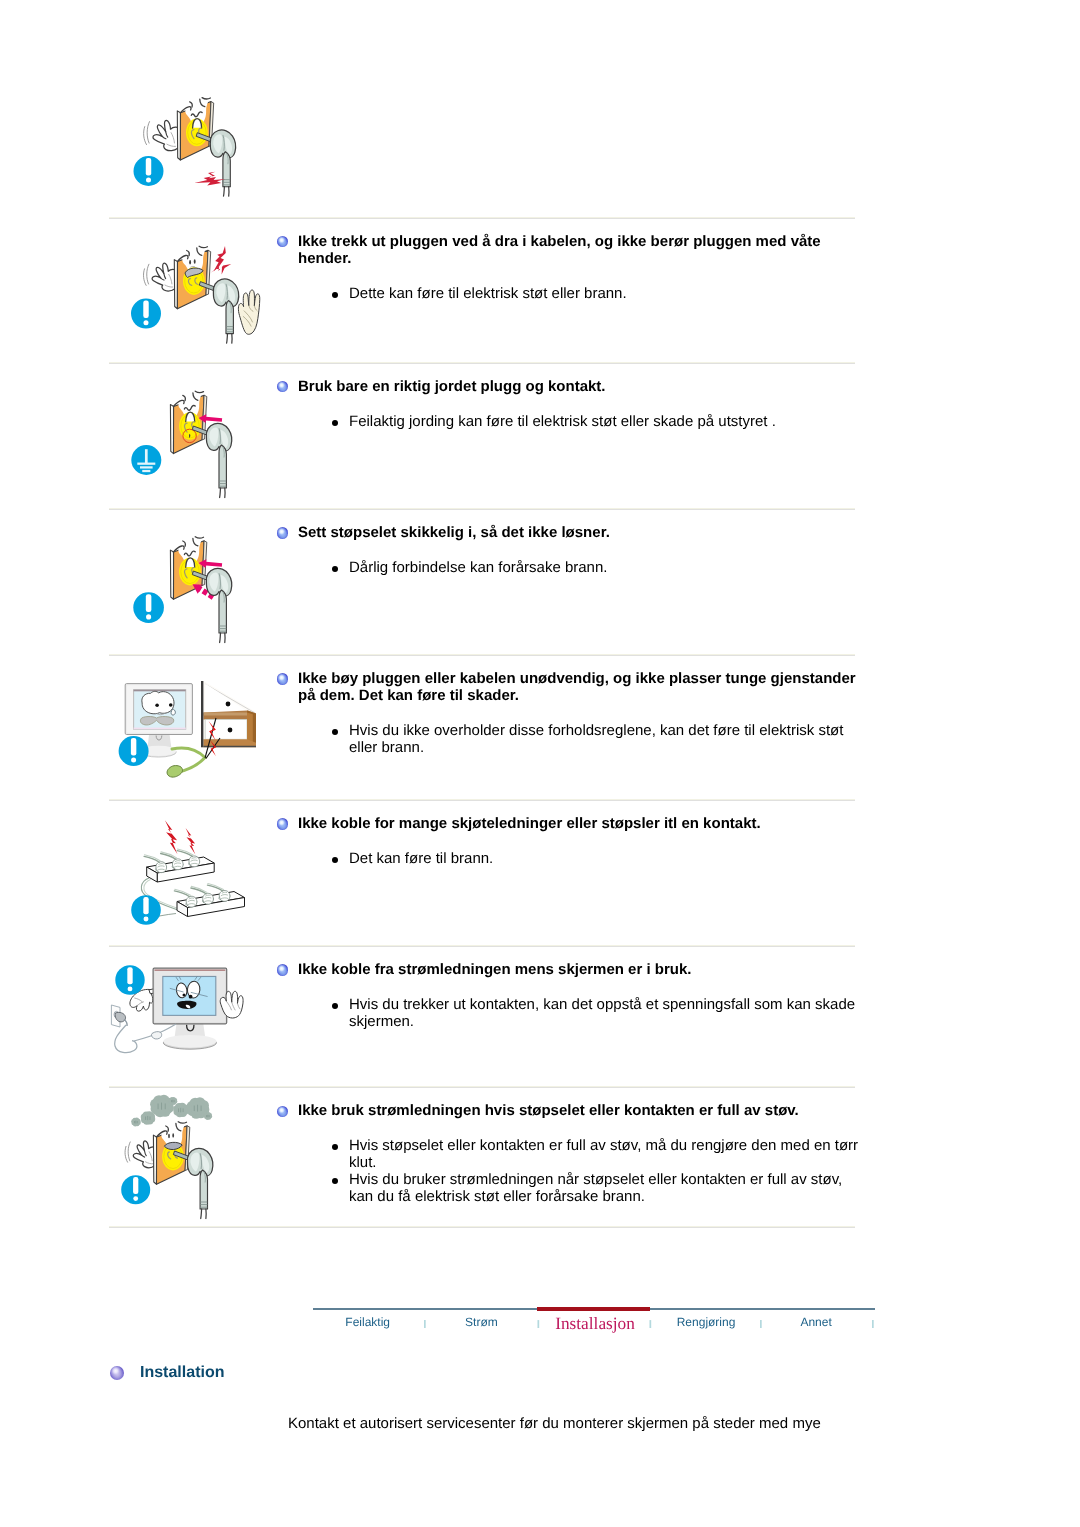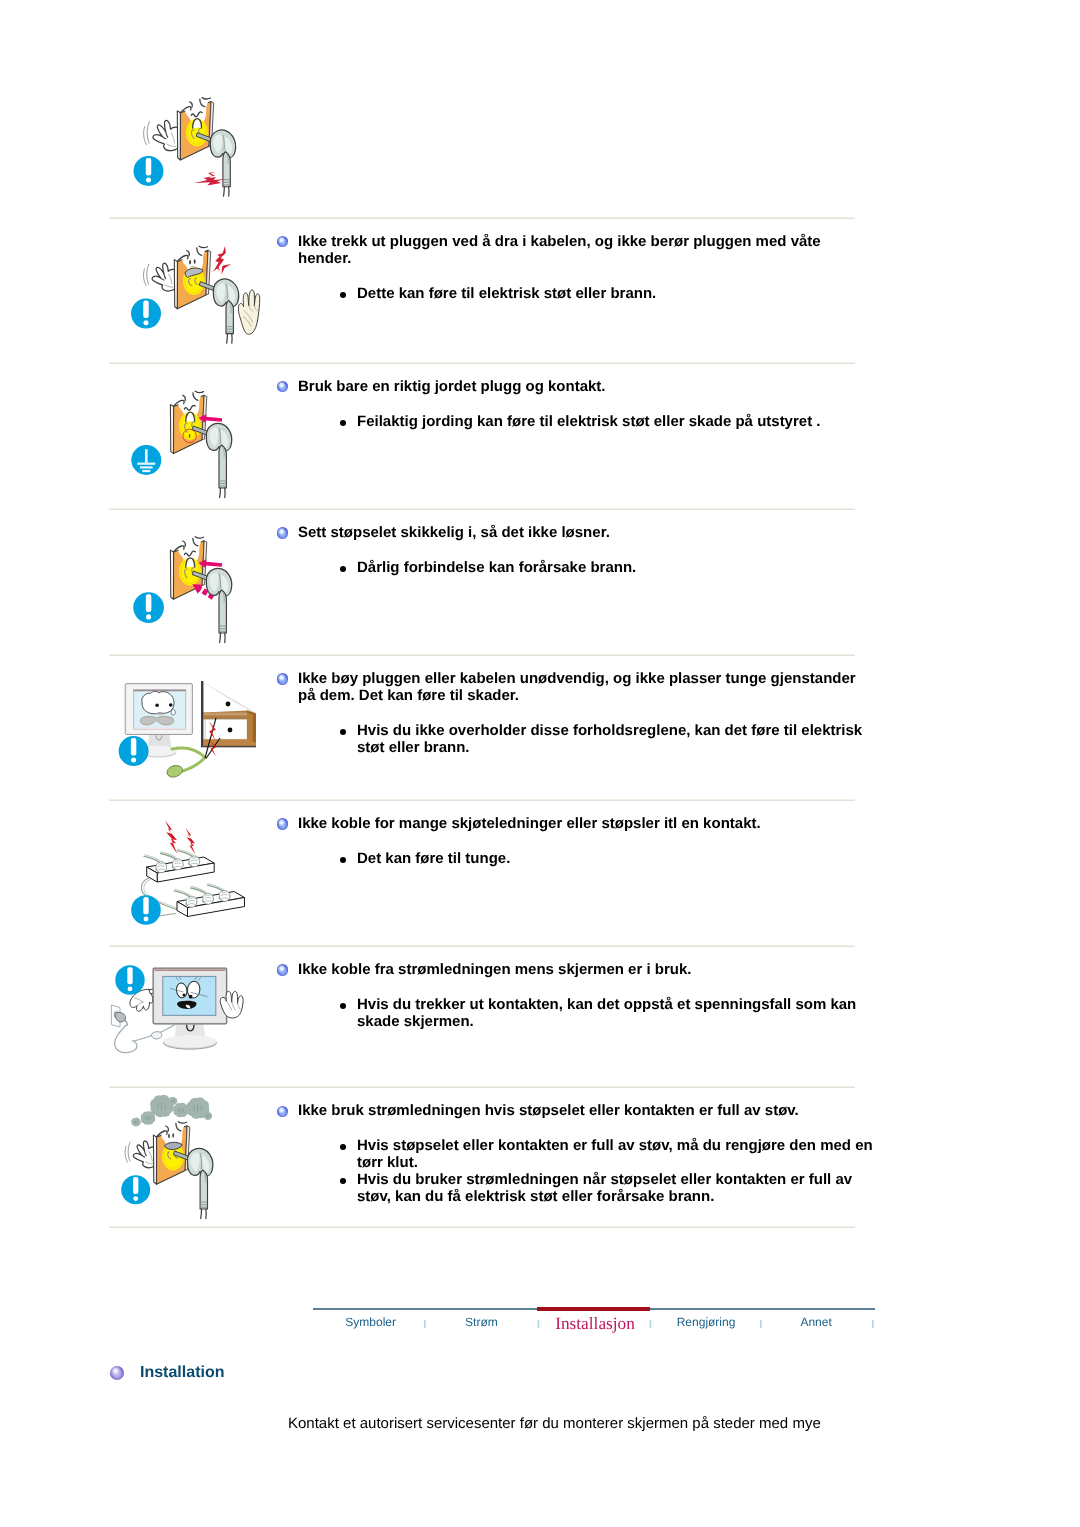--- a/index.html
+++ b/index.html
@@ -6,21 +6,21 @@
   html,body{margin:0;padding:0;background:#ffffff;}
   body{width:1080px;height:1527px;position:relative;overflow:hidden;
        font-family:"Liberation Sans", sans-serif;color:#000;
        -webkit-font-smoothing:antialiased;text-rendering:geometricPrecision;}
   .page{position:absolute;left:0;top:0;width:1080px;height:1527px;}
   .sep{position:absolute;left:109px;width:746px;height:2px;
        background:linear-gradient(#f2f2e4 0 50%, #e0e0de 50% 100%);}
 
   .txtcol{position:absolute;left:298px;width:560px;}
   .head{font-weight:bold;font-size:15px;line-height:17px;color:#000;}
-  .blist{margin:16px;padding:0;list-style:none;font-weight:bold;}
+  .blist{margin:8px;padding:0;list-style:none;}
   .bitem{position:relative;font-size:15px;line-height:17px;color:#000;padding-left:43px;width:517px;}
   .bdot{position:absolute;left:26.3px;top:7.1px;width:6px;height:6px;border-radius:50%;background:#000;}
 
   .hsph{position:absolute;left:-21.5px;top:3.3px;width:11.6px;height:11.6px;border-radius:50%;
         background:
           radial-gradient(circle at 42% 38%, rgba(255,255,255,.98) 0%, rgba(232,244,255,.95) 16%,
                           rgba(150,180,248,.70) 34%, rgba(120,150,240,.20) 50%, rgba(255,255,255,0) 62%),
           radial-gradient(circle at 54% 62%, #a7c4f6 0%, #7f9eec 30%, #3f47d4 62%, #2622a9 82%, #5b5fd0 100%);}
 
   .fig{position:absolute;}
@@ -732,21 +732,21 @@
     <div class="head">Sett støpselet skikkelig i, så det ikke løsner.</div>
     <ul class="blist" style="margin-top:18px">
       <li class="bitem"><span class="bdot"></span><span>Dårlig forbindelse kan forårsake brann.</span></li>
     </ul>
   </div>
 
   <div class="txtcol" style="top:815.2px">
     <div class="hsph"></div>
     <div class="head">Ikke koble for mange skjøteledninger eller støpsler itl en kontakt.</div>
     <ul class="blist" style="margin-top:18px">
-      <li class="bitem"><span class="bdot"></span><span>Det kan føre til tunge.</span></li>
+      <li class="bitem"><span class="bdot"></span><span>Det kan føre til brann.</span></li>
     </ul>
   </div>
 
   <div class="txtcol" style="top:961px">
     <div class="hsph"></div>
     <div class="head">Ikke koble fra strømledningen mens skjermen er i bruk.</div>
     <ul class="blist" style="margin-top:18px">
       <li class="bitem"><span class="bdot"></span><span>Hvis du trekker ut kontakten, kan det oppstå et spenningsfall som kan skade skjermen.</span></li>
     </ul>
   </div>
@@ -756,21 +756,21 @@
     <div class="head">Ikke bruk strømledningen hvis støpselet eller kontakten er full av støv.</div>
     <ul class="blist" style="margin-top:18px">
       <li class="bitem"><span class="bdot"></span><span>Hvis støpselet eller kontakten er full av støv, må du rengjøre den med en tørr klut.</span></li>
       <li class="bitem"><span class="bdot"></span><span>Hvis du bruker strømledningen når støpselet eller kontakten er full av støv, kan du få elektrisk støt eller forårsake brann.</span></li>
     </ul>
   </div>
 
   <div id="nav">
     <div class="navrule"></div>
     <div class="navrule-active" style="left:224.4px;width:112.6px"></div>
-    <div class="navitem" style="left:32.3px">Symboler</div>
+    <div class="navitem" style="left:32.3px">Feilaktig</div>
     <div class="navsep" style="left:110.2px">I</div>
     <div class="navitem" style="left:152.1px">Strøm</div>
     <div class="navsep" style="left:223.7px">I</div>
     <div class="navitem act" style="left:242.2px">Installasjon</div>
     <div class="navsep" style="left:335.8px">I</div>
     <div class="navitem" style="left:363.7px">Rengjøring</div>
     <div class="navsep" style="left:446.2px">I</div>
     <div class="navitem" style="left:487.4px">Annet</div>
     <div class="navsep" style="left:558.3px">I</div>
   </div>

